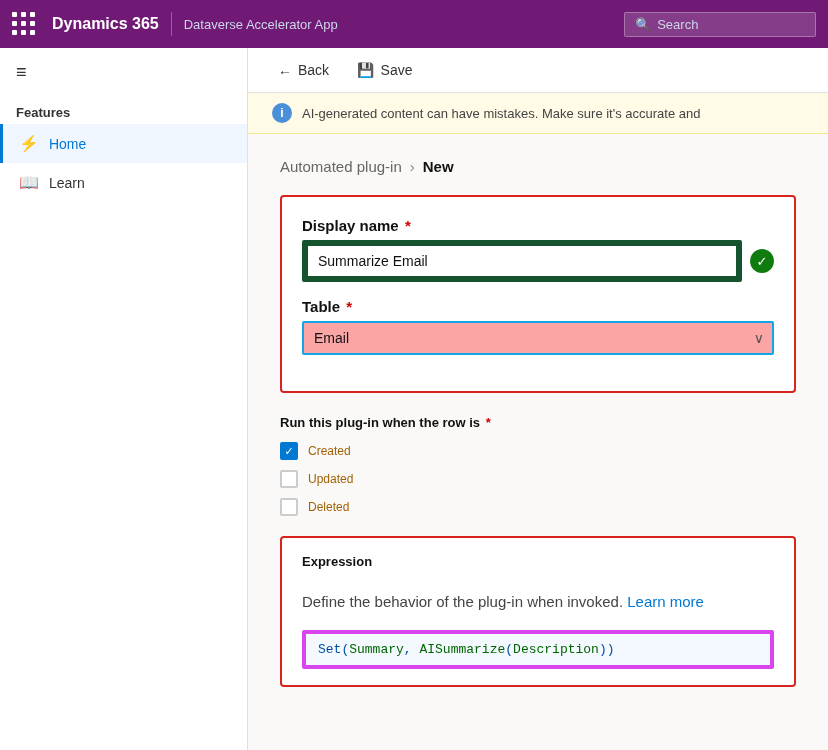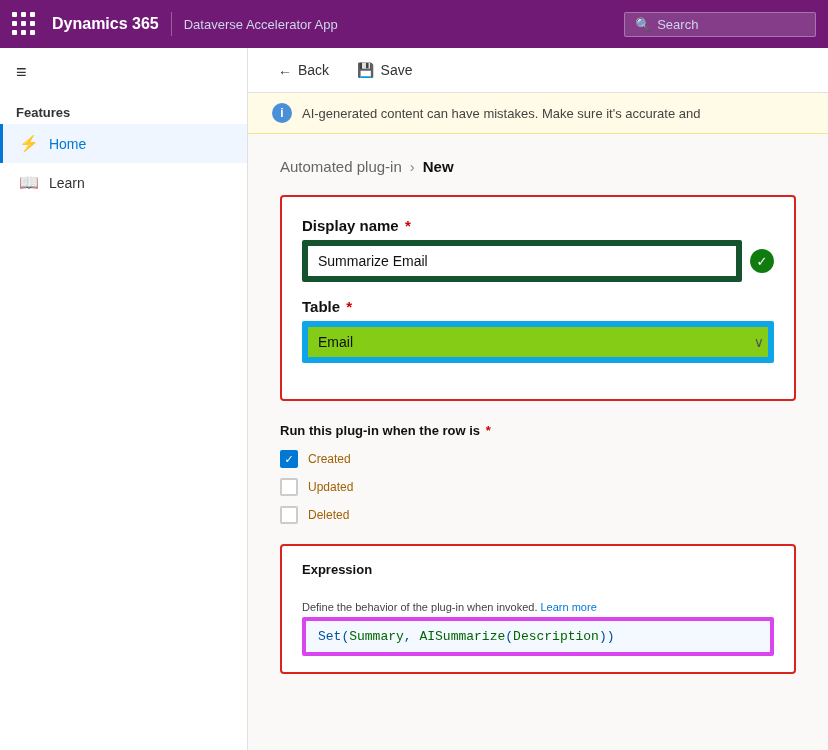--- a/index.html
+++ b/index.html
@@ -207,28 +207,28 @@
       justify-content: center;
       font-size: 13px;
       flex-shrink: 0;
     }
     .form-select-wrap {
       position: relative;
       display: flex;
       align-items: center;
     }
     .form-select {
-      border: 6px solid #0ea5e9;
+      border: 2px solid #0ea5e9;
       border-radius: 2px;
       padding: 7px 10px;
       font-size: 14px;
       color: #111;
       width: 100%;
       appearance: none;
-      background: #84cc16;
+      background: #fca5a5;
       outline: none;
       cursor: pointer;
     }
     .select-arrow {
       position: absolute;
       right: 10px;
       color: #555;
       pointer-events: none;
     }
 
@@ -272,23 +272,23 @@
       background: #fff;
       padding: 16px 20px;
     }
     .expression-title {
       font-size: 13px;
       font-weight: 700;
       color: #111;
       margin-bottom: 24px;
     }
     .expression-desc {
-      font-size: 11px;
+      font-size: 15px;
       color: #444;
-      margin-bottom: 4px;
+      margin-bottom: 20px;
     }
     .expression-link { color: #0078d4; text-decoration: none; cursor: pointer; }
     .expression-code {
       background: #f4f9ff;
       border: 4px solid #d946ef;
       border-radius: 2px;
       padding: 8px 12px;
       font-family: 'Courier New', monospace;
       font-size: 13px;
       color: #0050a0;

